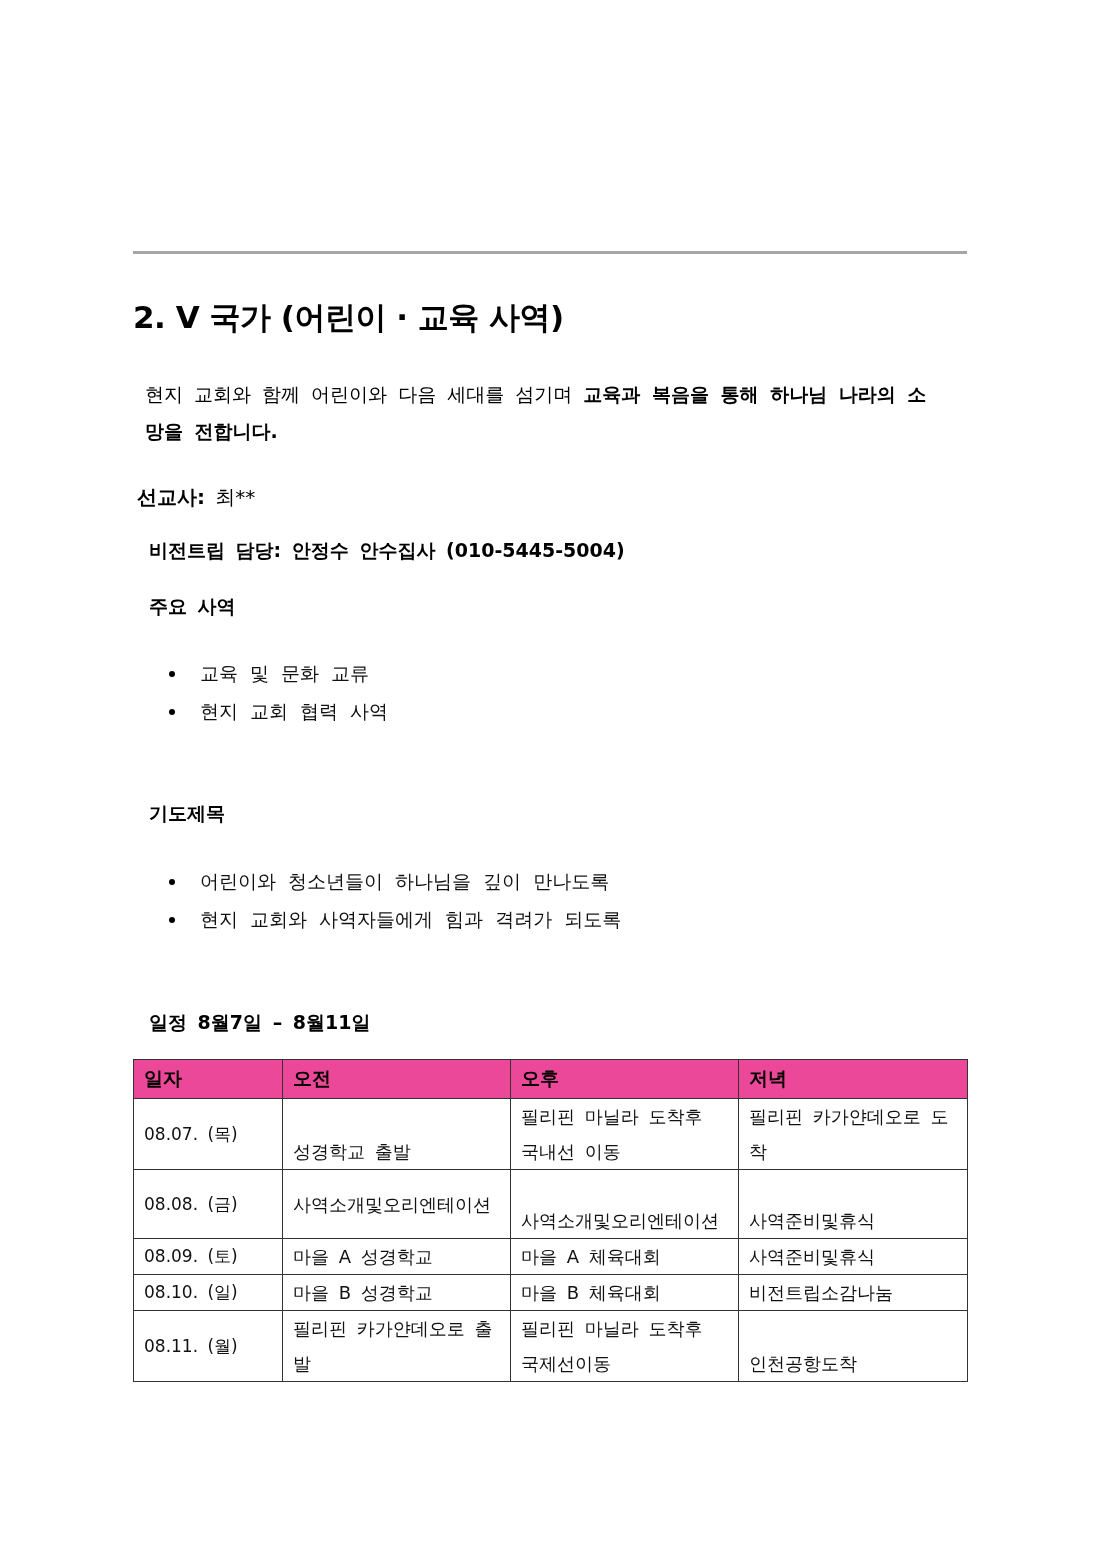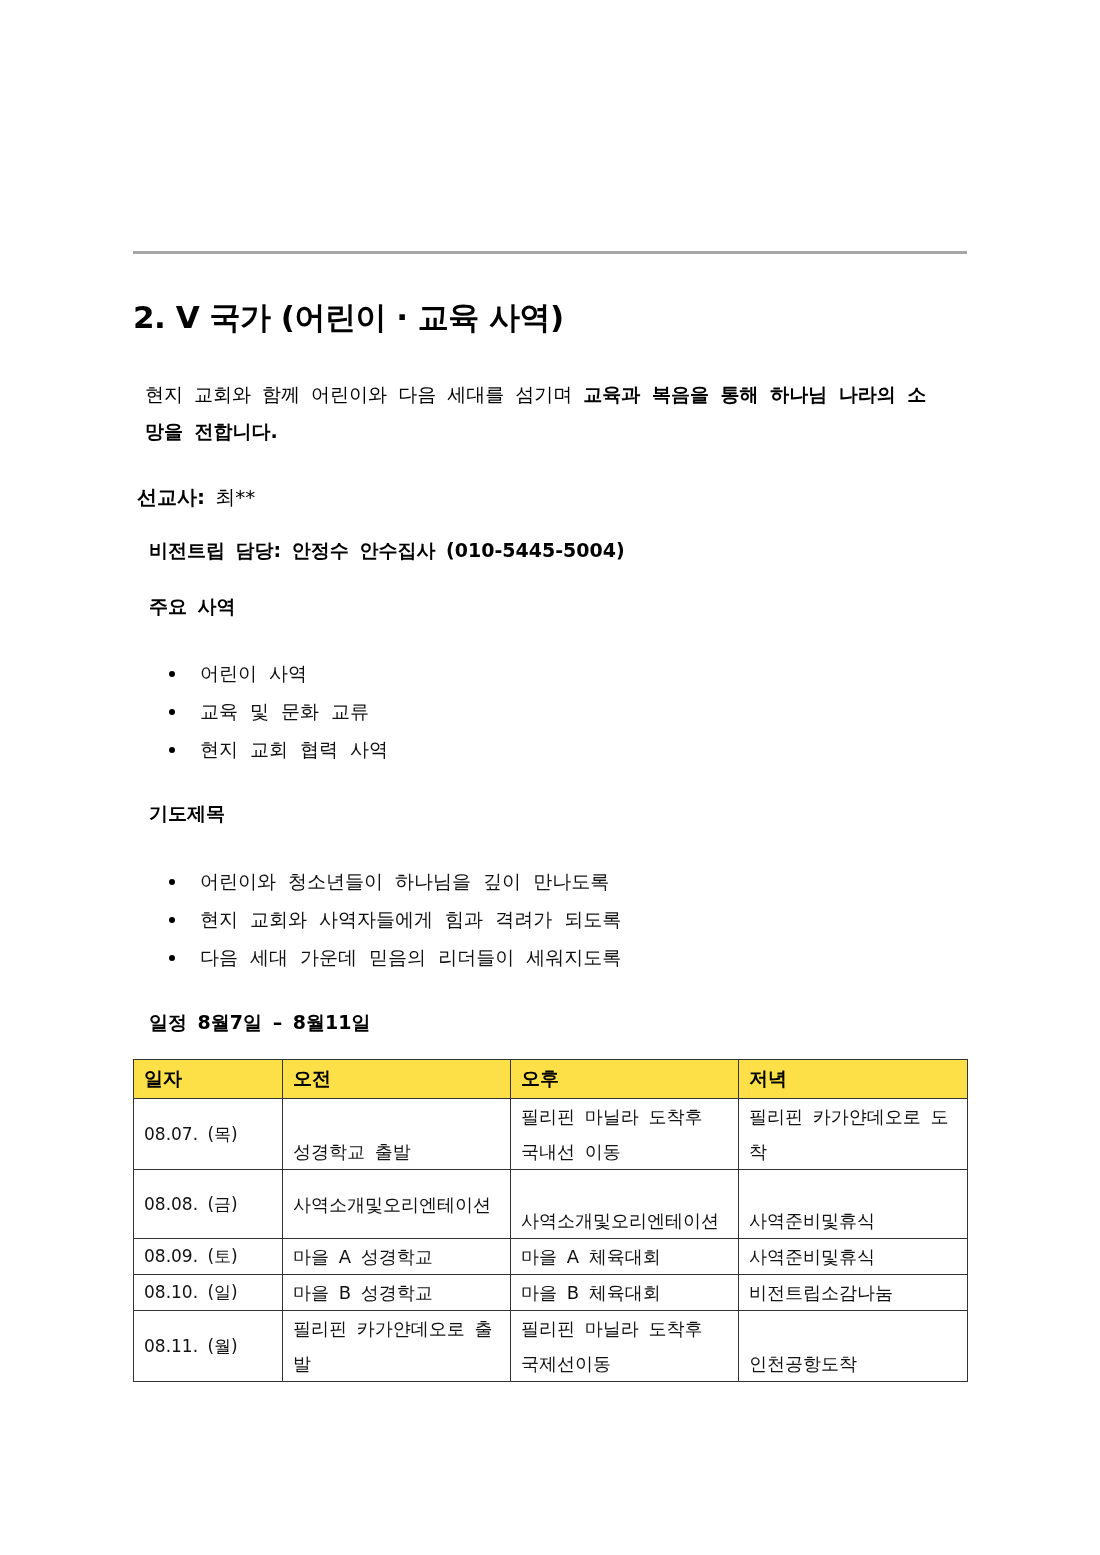--- a/index.html
+++ b/index.html
@@ -104,21 +104,21 @@
       font-size: 18px;
     }
     table.schedule th, table.schedule td {
       border: 1.5px solid #333;
       padding: 0 10px;
       text-align: left;
       vertical-align: middle;
       word-spacing: 4px;
     }
     table.schedule th {
-      background: #fde047;
+      background: #ec4899;
       font-weight: bold;
       font-size: 19px;
       height: 38px;
     }
     table.schedule td {
       line-height: 35px;
       color: #111;
     }
     table.schedule td.bottom { vertical-align: bottom; }
     table.schedule td.date { font-size: 17px; }
@@ -140,31 +140,29 @@
 
   <p class="line" style="top:480px;">
     <b>선교사:</b><span> 최**</span>
   </p>
 
   <p class="heading" style="top:538px;">비전트립 담당: 안정수 안수집사 (010-5445-5004)</p>
 
   <p class="heading" style="top:594px;">주요 사역</p>
 
   <ul class="bullets" style="top:654px;">
-    <li><span class="dot"></span><span>어린이 사역</span></li>
     <li><span class="dot"></span><span>교육 및 문화 교류</span></li>
     <li><span class="dot"></span><span>현지 교회 협력 사역</span></li>
   </ul>
 
   <p class="heading" style="top:801px;">기도제목</p>
 
   <ul class="bullets" style="top:862px;">
     <li><span class="dot"></span><span>어린이와 청소년들이 하나님을 깊이 만나도록</span></li>
     <li><span class="dot"></span><span>현지 교회와 사역자들에게 힘과 격려가 되도록</span></li>
-    <li><span class="dot"></span><span>다음 세대 가운데 믿음의 리더들이 세워지도록</span></li>
   </ul>
 
   <p class="heading" style="top:1010px;">일정 8월7일 – 8월11일</p>
 
   <table class="schedule">
     <colgroup>
       <col style="width:149px">
       <col style="width:228px">
       <col style="width:228px">
       <col style="width:229px">

